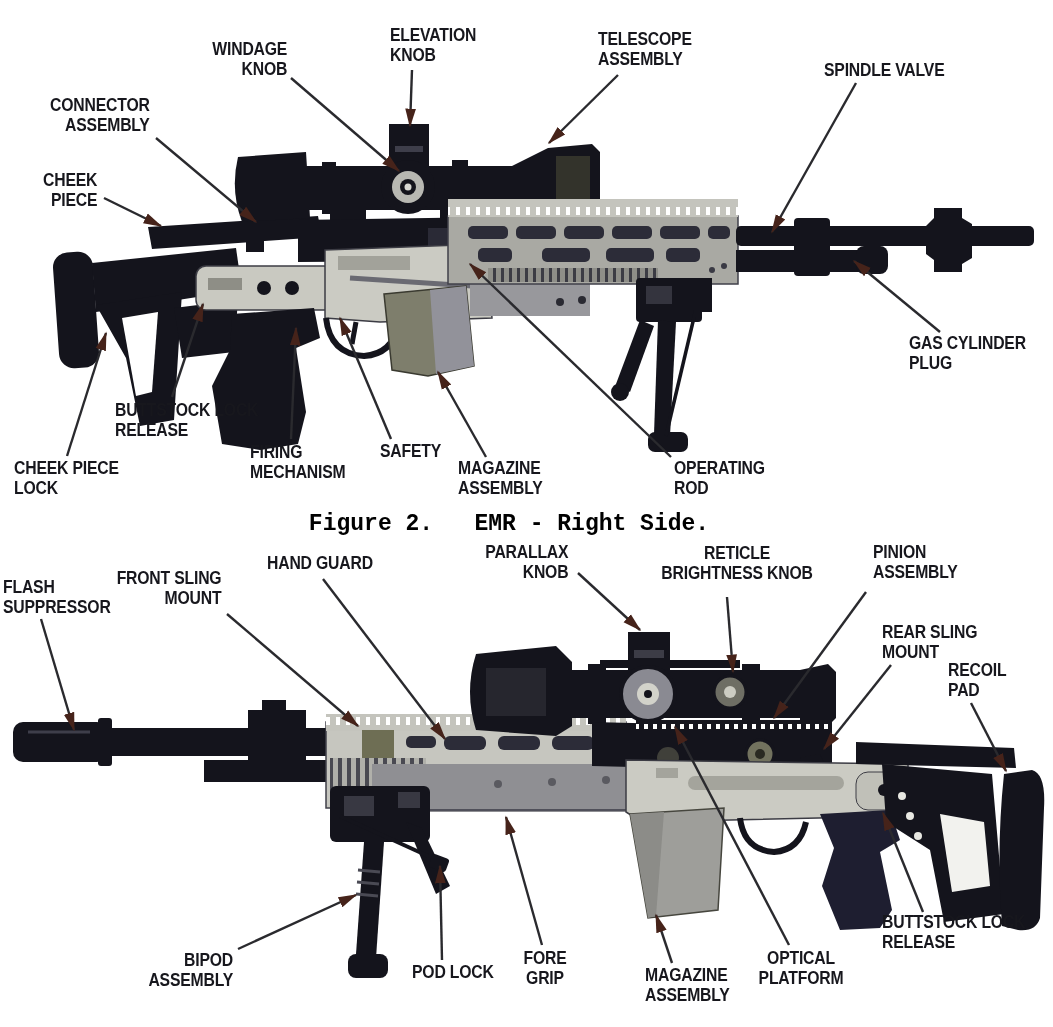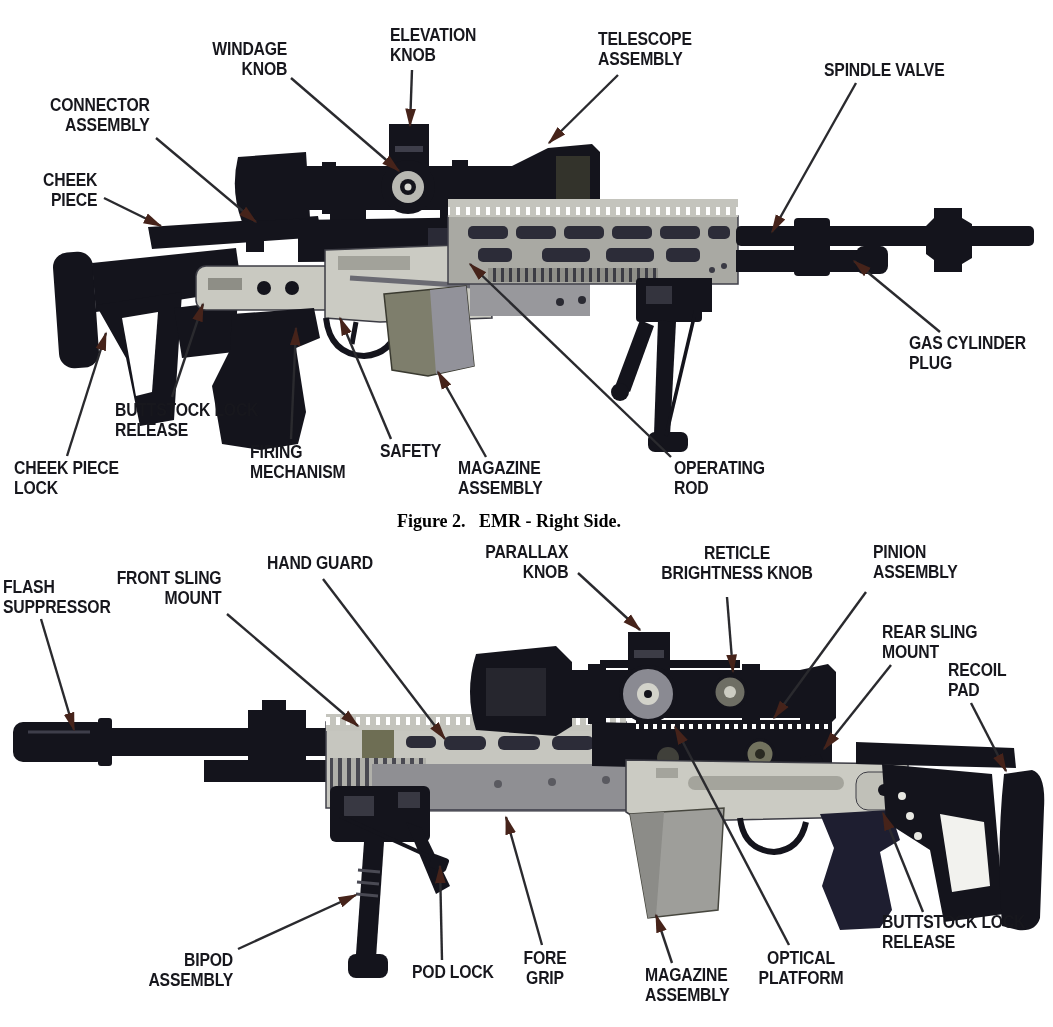--- a/index.html
+++ b/index.html
@@ -4,22 +4,22 @@
 <style>
   html,body{margin:0;padding:0;background:#ffffff;}
   #page{position:relative;width:1053px;height:1027px;background:#ffffff;overflow:hidden;
         font-family:"Liberation Sans",sans-serif;margin-top:20px;}
   svg{position:absolute;left:0;top:0;}
   .lbl{position:absolute;font-family:"Liberation Sans",sans-serif;font-weight:bold;
        font-size:17.5px;line-height:1.12;color:#17171d;white-space:pre-line;letter-spacing:-0.2px;}
   .l{transform:scaleX(0.9);transform-origin:0 0;text-align:left;}
   .r{transform:scaleX(0.9);transform-origin:100% 0;text-align:right;}
   .c{transform:translateX(-50%) scaleX(0.9);transform-origin:50% 0;text-align:center;}
-  .caption{position:absolute;font-family:Liberation Serif, serif;font-weight:bold;
-           font-size:18px;color:#000;white-space:pre;transform:translateX(-50%);}
+  .caption{position:absolute;font-family:Liberation Mono, monospace;font-weight:bold;
+           font-size:23px;color:#000;white-space:pre;transform:translateX(-50%);}
 </style>
 </head>
 <body>
 
 <div id="page">
 
 <svg width="1053" height="1027" viewBox="0 0 1053 1027">
   <defs>
     <marker id="ah" viewBox="0 0 12 8" refX="11" refY="4" markerWidth="19" markerHeight="13" orient="auto" markerUnits="userSpaceOnUse">
       <path d="M0,0.6 L12,4 L0,7.4 z" fill="#46231a"></path>

